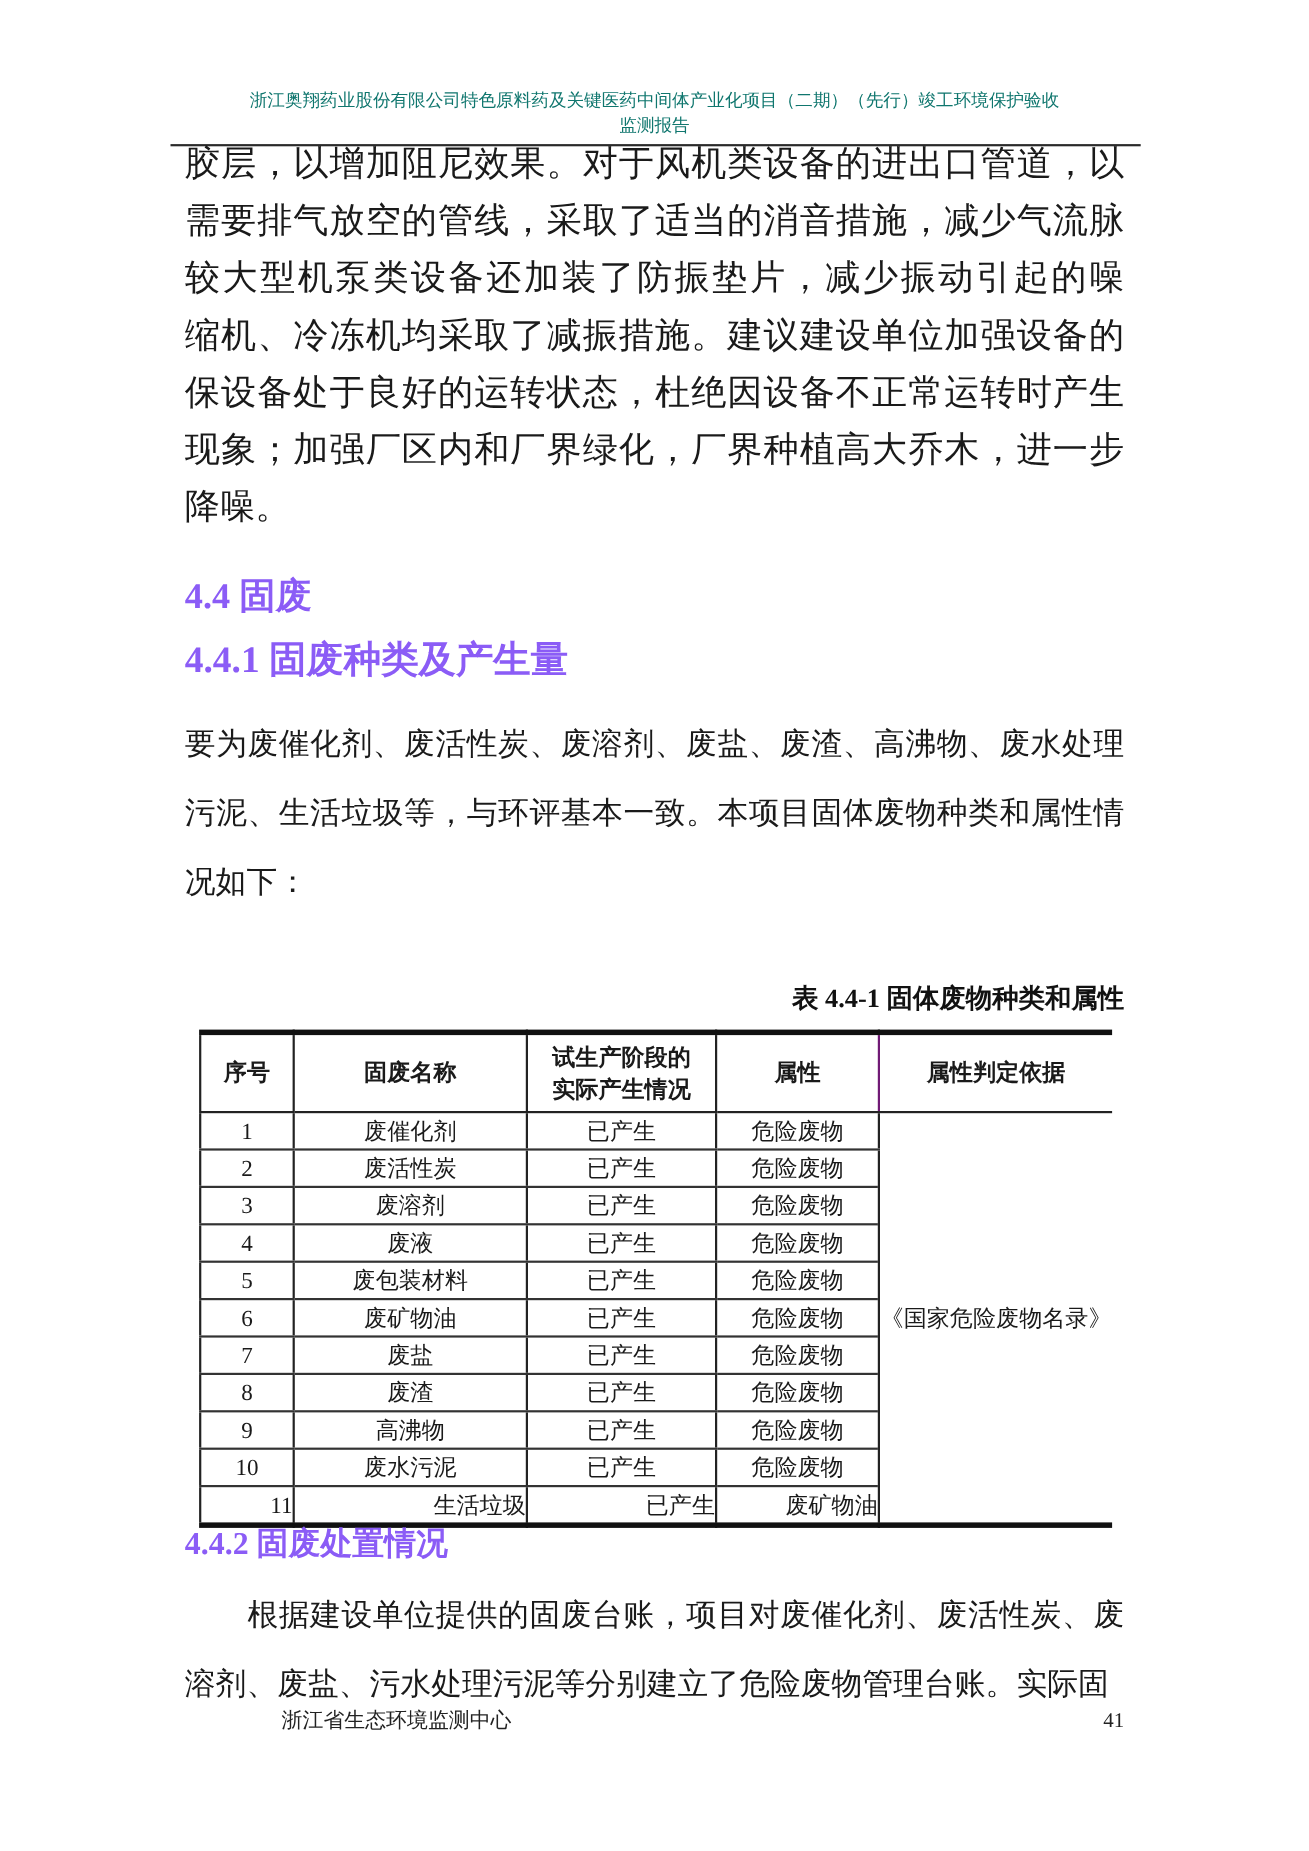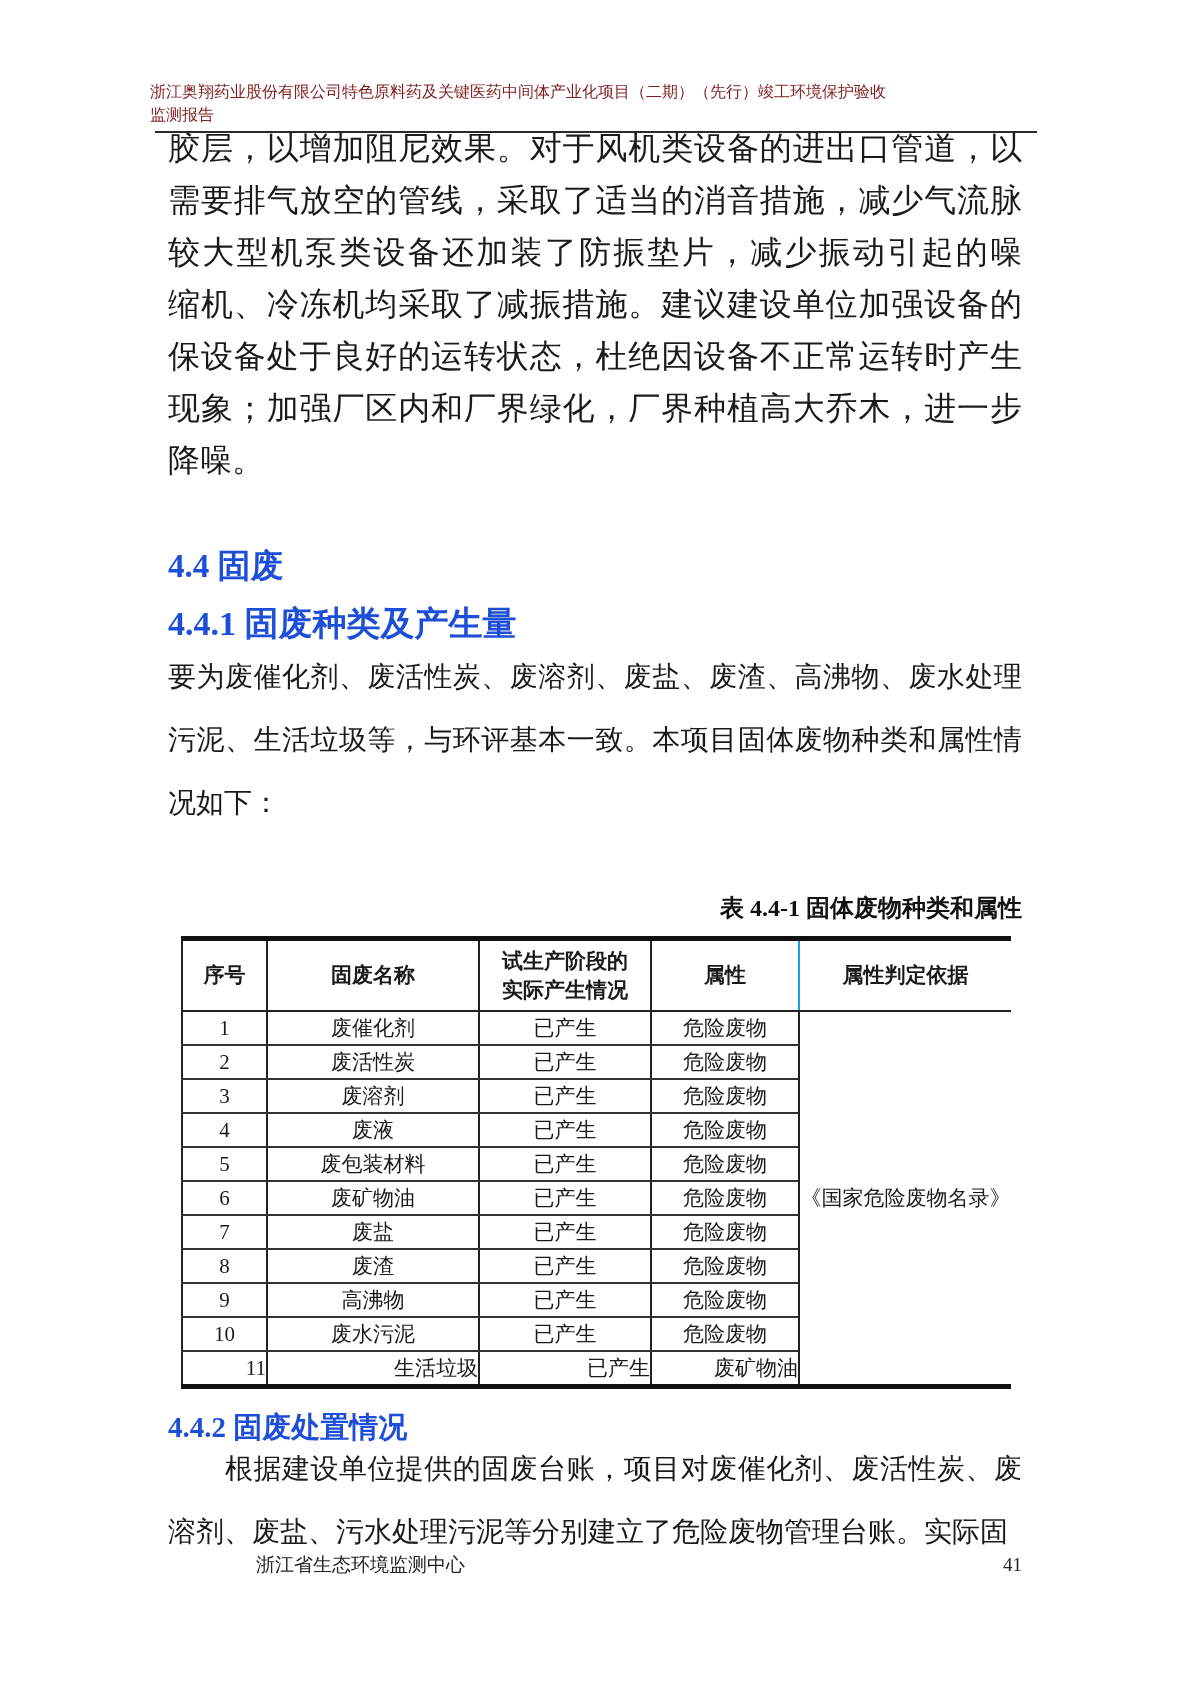--- a/index.html
+++ b/index.html
@@ -7,21 +7,21 @@
     position:relative;
     width:1190px;height:1683px;
     background:#ffffff;
     color:#1a1a1a;
     font-family:"Liberation Serif","DejaVu Serif",serif;
     overflow:hidden;
   }
   
   .doc-header{
     position:absolute;top:80px;left:150px;width:890px;
-    text-align:left;font-size:16px;line-height:23px;color:#7f1d1d;
+    text-align:center;font-size:16px;line-height:23px;color:#0f766e;
   }
   .header-rule{
     position:absolute;top:131px;left:155px;width:882px;height:2px;
     background:#2a2a2a;
   }
   
   .para{position:absolute;left:168px;width:854px;}
   .line{
     text-align:justify;
     text-align-last:justify;
@@ -29,21 +29,21 @@
     overflow:hidden;
   }
   .para .line:last-child{text-align-last:left;}
   .para-noise{top:122px;font-size:32px;}
   .para-noise .line{height:52px;line-height:52px;}
   .para-sw{top:645px;font-size:28px;}
   .para-sw .line{height:63px;line-height:63px;}
   .para-disposal{top:1437px;font-size:28px;}
   .para-disposal .line{height:63px;line-height:63px;}
   
-  .heading{position:absolute;left:168px;font-weight:bold;color:#1d4ed8;margin-top:23px;}
+  .heading{position:absolute;left:168px;font-weight:bold;color:#8b5cf6;}
   .h-44{top:520px;font-size:33px;line-height:46px;}
   .h-441{top:580px;font-size:34px;line-height:42px;text-align:right;}
   .h-442{top:1383px;font-size:29px;line-height:42px;}
   
   .tbl-caption{
     position:absolute;top:890px;left:168px;width:854px;
     text-align:right;font-size:24px;line-height:36px;font-weight:bold;color:#111;
   }
   table.waste{
     position:absolute;top:936px;left:181px;
@@ -56,21 +56,21 @@
   }
   table.waste th,table.waste td{
     padding:0;margin:0;text-align:center;vertical-align:middle;
     border-left:2px solid #222;
   }
   table.waste th{
     height:69px;font-weight:bold;white-space:pre-line;line-height:29px;
     border-bottom:2px solid #222;
   }
   table.waste th:first-child,table.waste td:first-child{border-left:none;}
-  table.waste th:last-child{border-left:2px solid #0ea5e9;}
+  table.waste th:last-child{border-left:2px solid #701a75;}
   table.waste td{height:32px;border-bottom:2px solid #333;}
   table.waste tr:last-child td{border-bottom:none;text-align:right;}
   table.waste td.basis{
     border-bottom:none;border-left:2px solid #222;
     font-size:21px;
   }
   
   .doc-footer{
     position:absolute;top:1550px;left:168px;width:854px;height:30px;
     font-size:19px;line-height:30px;color:#222;

